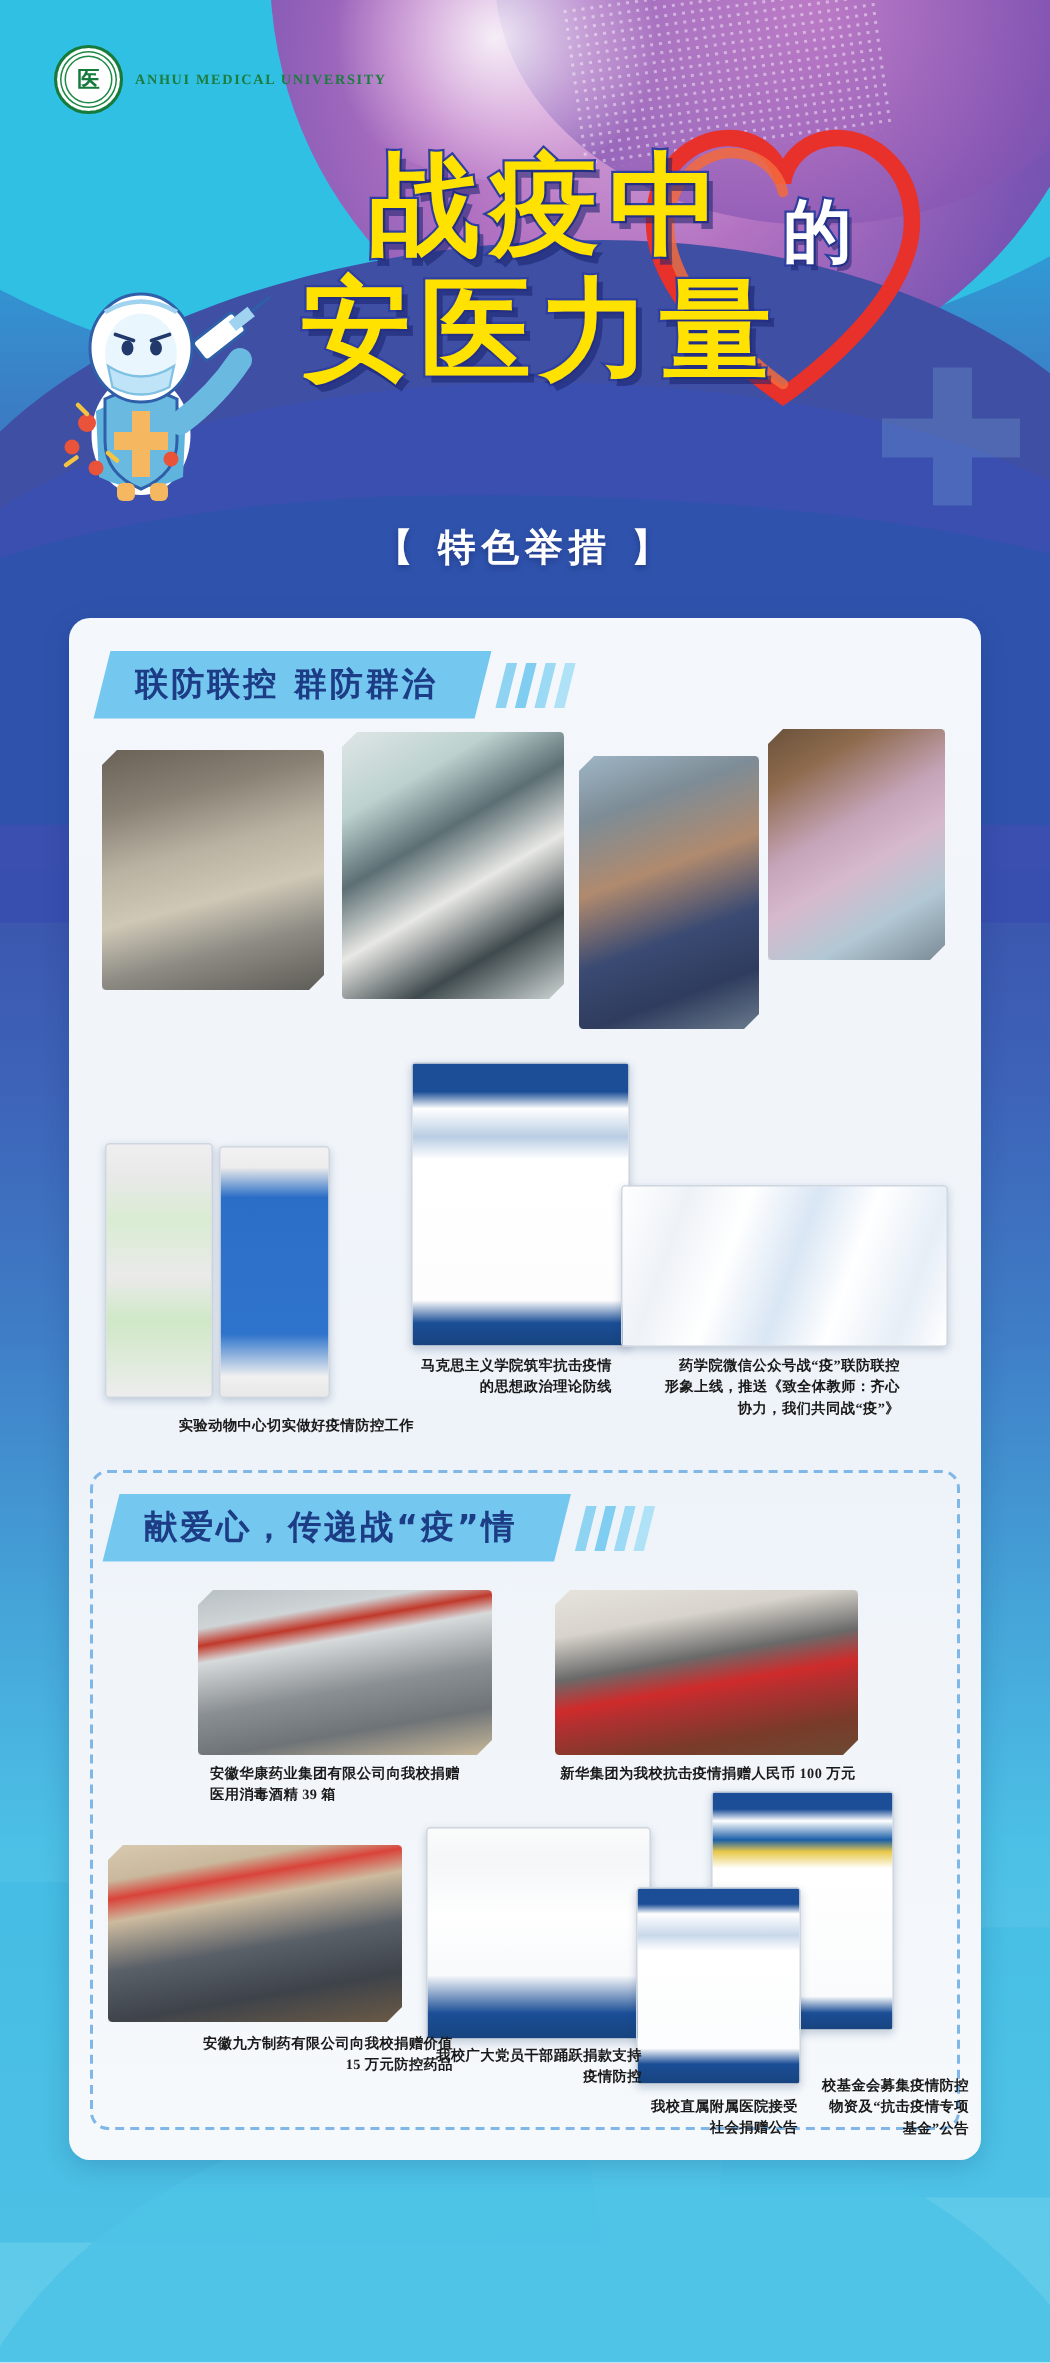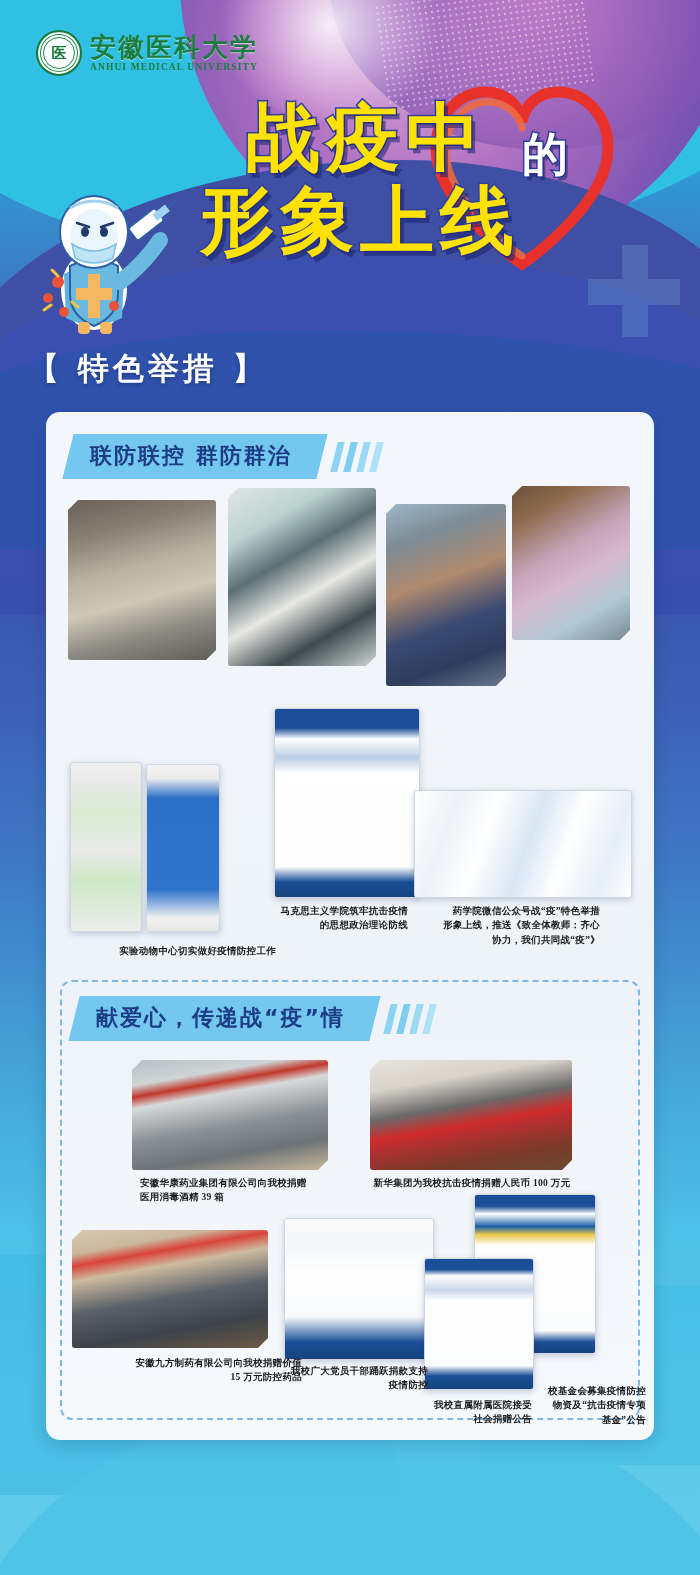--- a/index.html
+++ b/index.html
@@ -146,26 +146,25 @@
     position: absolute; right: 132px; top: 24px;
     font-family: "DejaVu Sans", sans-serif;
     font-weight: 900; font-size: 46px; color: #ffffff;
     -webkit-text-stroke: 3px #2f3fa0;
     paint-order: stroke fill;
     text-shadow: 3px 4px 0 rgba(25,35,110,.5);
     z-index: 11;
   }
   .subtitle {
     position: absolute; left: 0; right: 0; top: 348px;
-    z-index: 10;
+    text-align: center; z-index: 10;
     font-family: "DejaVu Sans", "Liberation Sans", sans-serif;
-    font-size: 31px; font-weight: 800; color: #ffffff;
+    font-size: 25px; font-weight: 800; color: #ffffff;
     letter-spacing: 4px;
     text-shadow: 0 2px 4px rgba(20,30,90,.45);
-    margin-left: 28px;
   }
 
   
   .card {
     position: absolute; left: 46px; top: 412px; width: 608px; height: 1028px;
     background: linear-gradient(180deg, #f4f7fb 0%, #eef3f9 55%, #f6f9fc 100%);
     border-radius: 14px;
     box-shadow: 0 4px 18px rgba(10,40,90,.20);
     z-index: 14; overflow: hidden;
   }
@@ -255,21 +254,20 @@
     <div class="bottom-wave2"></div>
     <div class="bottom-wave3"></div>
     <div class="bottom-wave1"></div>
   </div>
 
   <div class="logo-row">
     <div class="logo-seal">
       <div class="logo-seal-inner">医</div>
     </div>
     <div class="logo-text">
-      <div class="logo-cn">安徽医科大学</div>
       <div class="logo-en">ANHUI MEDICAL UNIVERSITY</div>
     </div>
   </div>
 
   <svg class="heart" viewBox="0 0 200 200">
     <path d="M100 186 C 100 186, 14 128, 14 70 C 14 34, 40 14, 64 14 C 84 14, 98 28, 100 44
              C 102 28, 116 14, 136 14 C 160 14, 186 34, 186 70 C 186 128, 100 186, 100 186 Z" fill="none" stroke="#e8312a" stroke-width="11" stroke-linecap="round"></path>
     <path d="M100 178 C 100 178, 24 126, 24 72 C 24 42, 46 24, 66 24 C 84 24, 97 36, 100 50" fill="none" stroke="#f36a3c" stroke-width="7" stroke-linecap="round" opacity=".85"></path>
   </svg>
 
@@ -302,21 +300,21 @@
 
     <circle cx="36" cy="104" r="6" fill="#e8533a"></circle>
     <circle cx="26" cy="120" r="5" fill="#e8533a"></circle>
     <circle cx="42" cy="134" r="5" fill="#e8533a"></circle>
     <circle cx="92" cy="128" r="5" fill="#e8533a"></circle>
     <path d="M30 92 l6 6 M22 132 l7 -5 M50 124 l6 5" stroke="#f5c542" stroke-width="3" stroke-linecap="round"></path>
   </svg>
 
   <div class="title-block">
     <div class="title-line title-1">战疫中</div>
-    <div class="title-line title-2">形象上线</div>
+    <div class="title-line title-2">安医力量</div>
     <div class="title-de">的</div>
   </div>
   <div class="subtitle">【 特色举措 】</div>
 
   <div class="card">
 
     <div class="section1">
       <div style="display:flex;align-items:center;">
         <div class="banner">
           <span>联防联控 群防群治</span>
@@ -338,21 +336,21 @@
     <div class="caption center" style="left:232px; top:276px; width:160px;margin-top:32px;">各部门联防联控</div>
 
     <div class="photo p-chat1" style="left:24px; top:350px; width:72px; height:170px; border:1px solid #cfd6de;"></div>
     <div class="photo p-chat2" style="left:100px; top:352px; width:74px; height:168px; border:1px solid #cfd6de;"></div>
     <div class="photo p-web1" style="left:228px; top:296px; width:146px; height:190px; border:1px solid #cfd6de;"></div>
     <div class="photo p-web2" style="left:368px; top:378px; width:218px; height:108px; border:1px solid #cfd6de;"></div>
 
     <div class="caption" style="left:20px; top:532px; width:210px; white-space:pre-line;">实验动物中心切实做好疫情防控工作</div>
     <div class="caption" style="left:222px; top:492px; width:140px; white-space:pre-line;">马克思主义学院筑牢抗击疫情
 的思想政治理论防线</div>
-    <div class="caption" style="left:374px; top:492px; width:180px; white-space:pre-line;">药学院微信公众号战“疫”特色举措
+    <div class="caption" style="left:374px; top:492px; width:180px; white-space:pre-line;">药学院微信公众号战“疫”联防联控
 形象上线，推送《致全体教师：齐心
 协力，我们共同战“疫”》</div>
 
     <div class="section2">
       <div style="display:flex;align-items:center;">
         <div class="banner">
           <span>献爱心，传递战“疫”情</span>
         </div>
         <div class="slashes">
           <div class="slash"></div>

